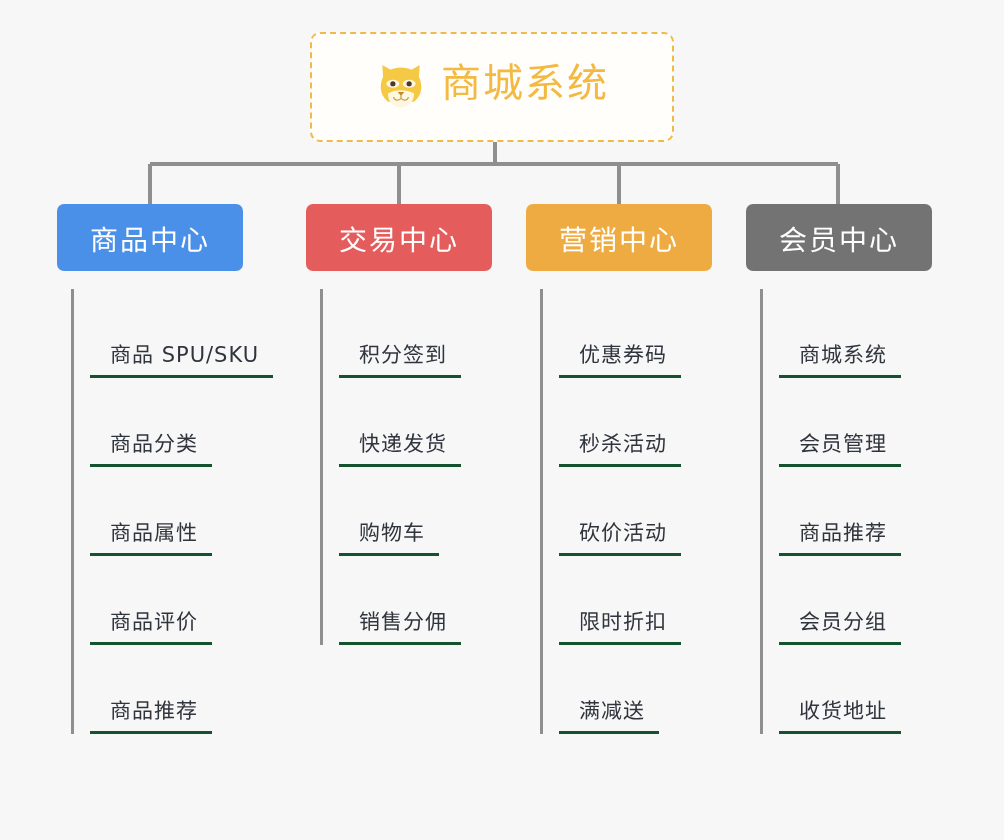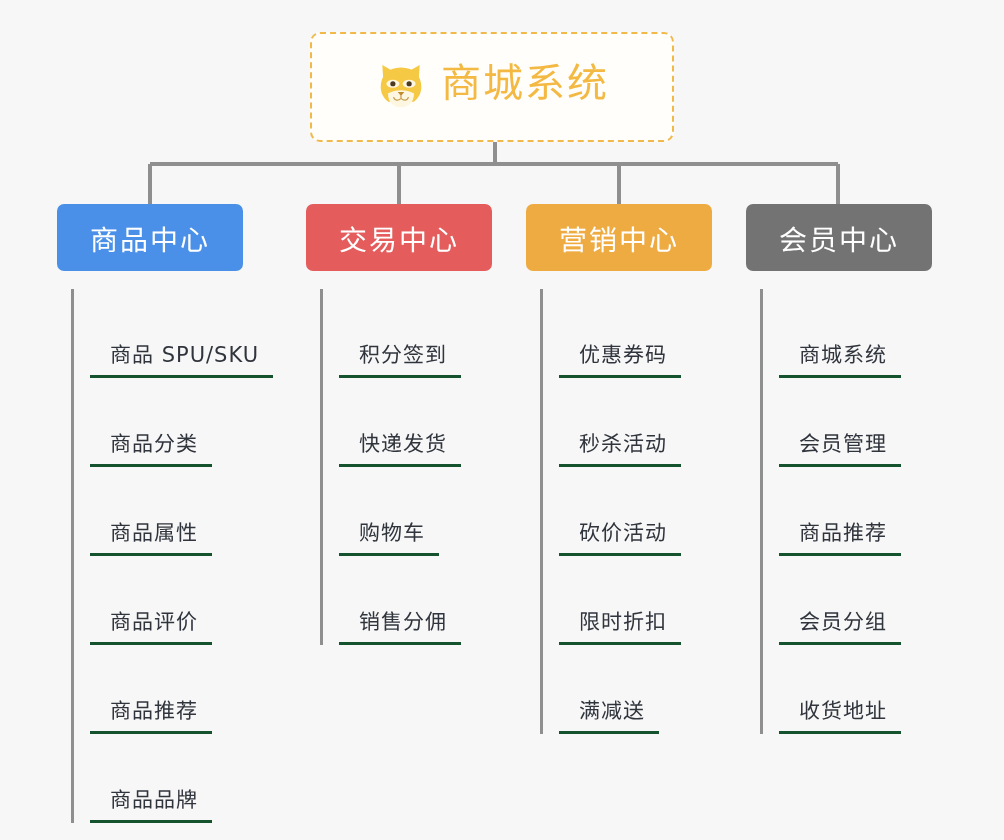--- a/index.html
+++ b/index.html
@@ -175,23 +175,20 @@
         </div>
         <div class="branch-item">
           <span class="branch-item-label">商品属性</span>
         </div>
         <div class="branch-item">
           <span class="branch-item-label">商品评价</span>
         </div>
         <div class="branch-item">
           <span class="branch-item-label">商品推荐</span>
         </div>
-        <div class="branch-item">
-          <span class="branch-item-label">商品品牌</span>
-        </div>
       </div>
     </div>
 
     <div class="branch branch-2">
       <div class="branch-header" style="background:#e45c5c">
         <span>交易中心</span>
       </div>
       <div class="branch-items">
         <div class="branch-item">
           <span class="branch-item-label">积分签到</span>

